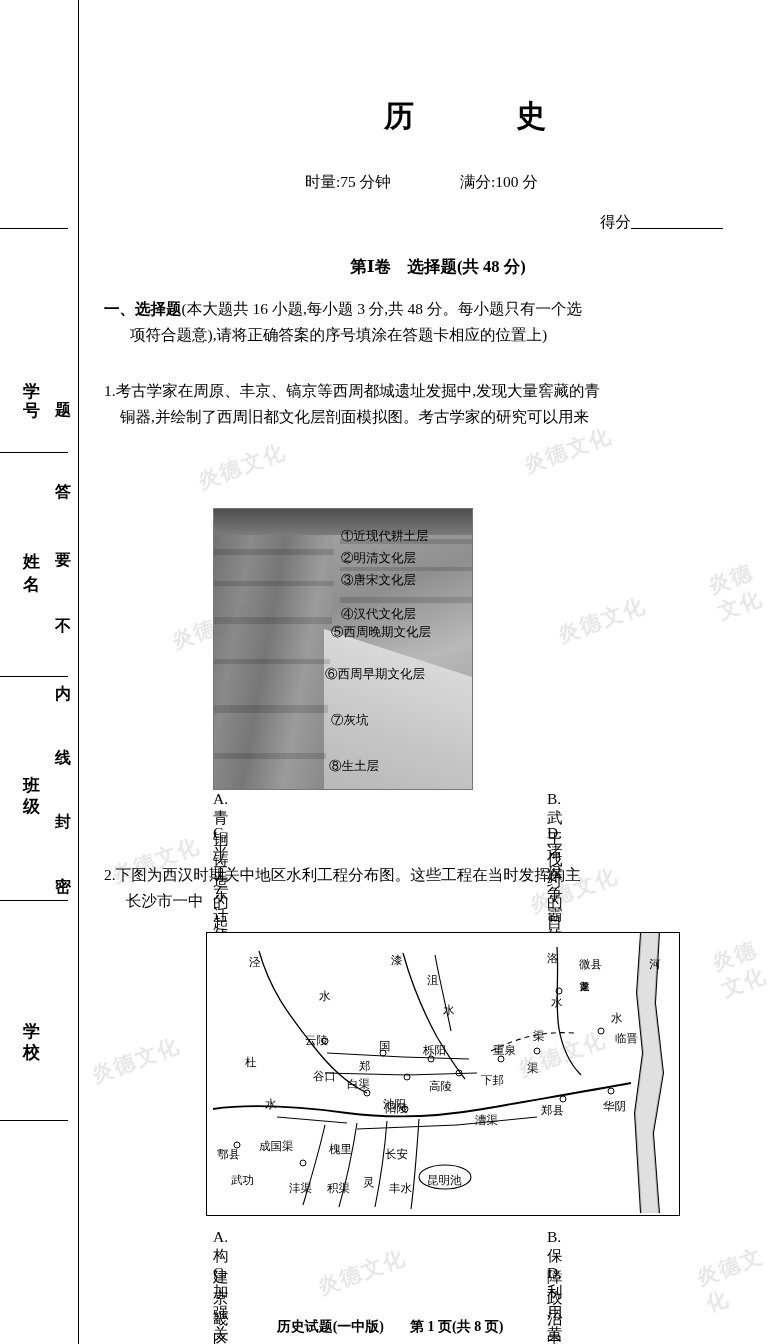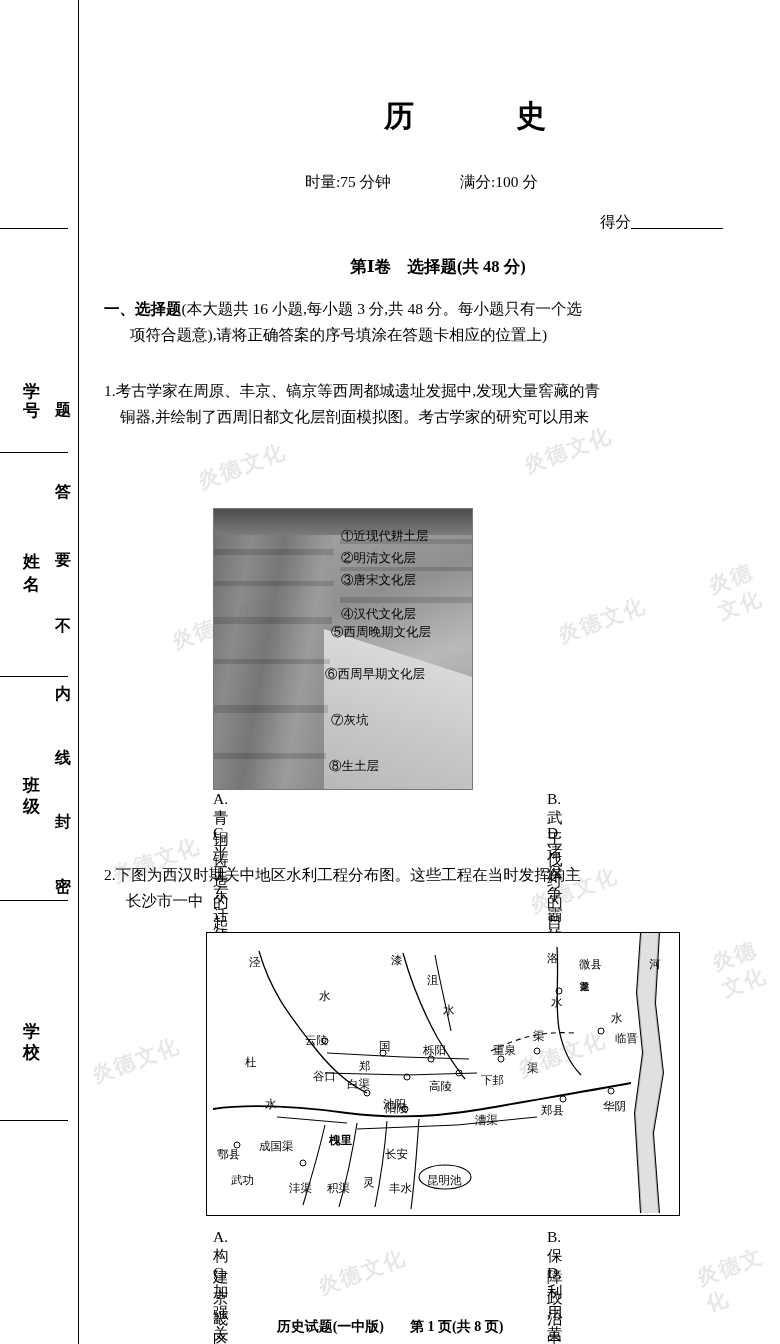--- a/index.html
+++ b/index.html
@@ -351,21 +351,21 @@
     <span class="mlabel" style="left:320px;top:128px;">渠</span>
 
     <span class="mlabel" style="left:58px;top:164px;">水</span>
     <span class="mlabel" style="left:178px;top:168px;">阳陵</span>
     <span class="mlabel" style="left:268px;top:180px;">漕渠</span>
     <span class="mlabel" style="left:334px;top:170px;">郑县</span>
     <span class="mlabel" style="left:396px;top:166px;">华阴</span>
 
     <span class="mlabel" style="left:10px;top:206px;margin-top:8px;">鄠县</span>
     <span class="mlabel" style="left:52px;top:206px;">成国渠</span>
-    <span class="mlabel" style="left:122px;top:200px;font-weight:bold;">槐里</span>
+    <span class="mlabel" style="left:122px;top:209px;">槐里</span>
     <span class="mlabel" style="left:178px;top:214px;">长安</span>
     <span class="mlabel" style="left:220px;top:240px;">昆明池</span>
 
     <span class="mlabel" style="left:24px;top:240px;">武功</span>
     <span class="mlabel" style="left:82px;top:248px;">沣渠</span>
     <span class="mlabel" style="left:120px;top:248px;">积渠</span>
     <span class="mlabel" style="left:156px;top:242px;">灵</span>
     <span class="mlabel" style="left:182px;top:248px;">丰水</span>
   </div>
 

